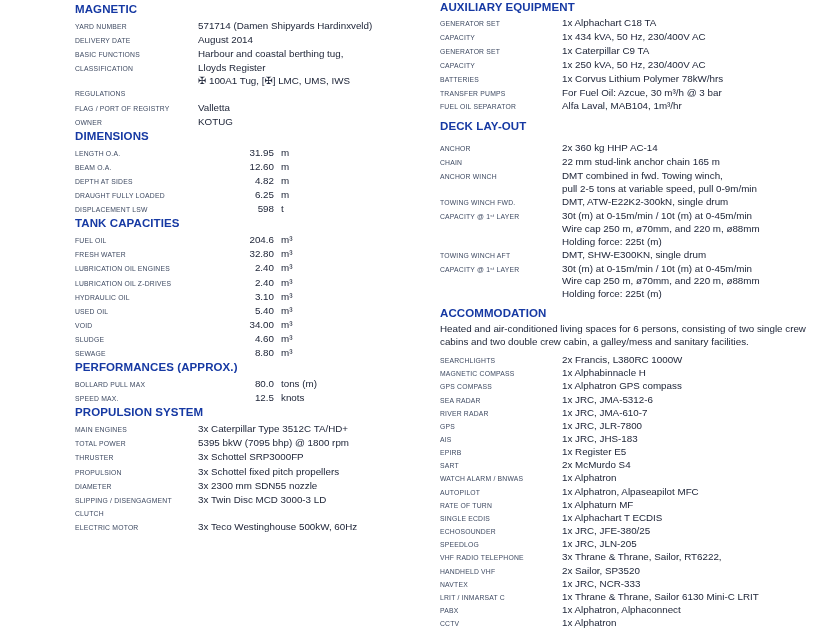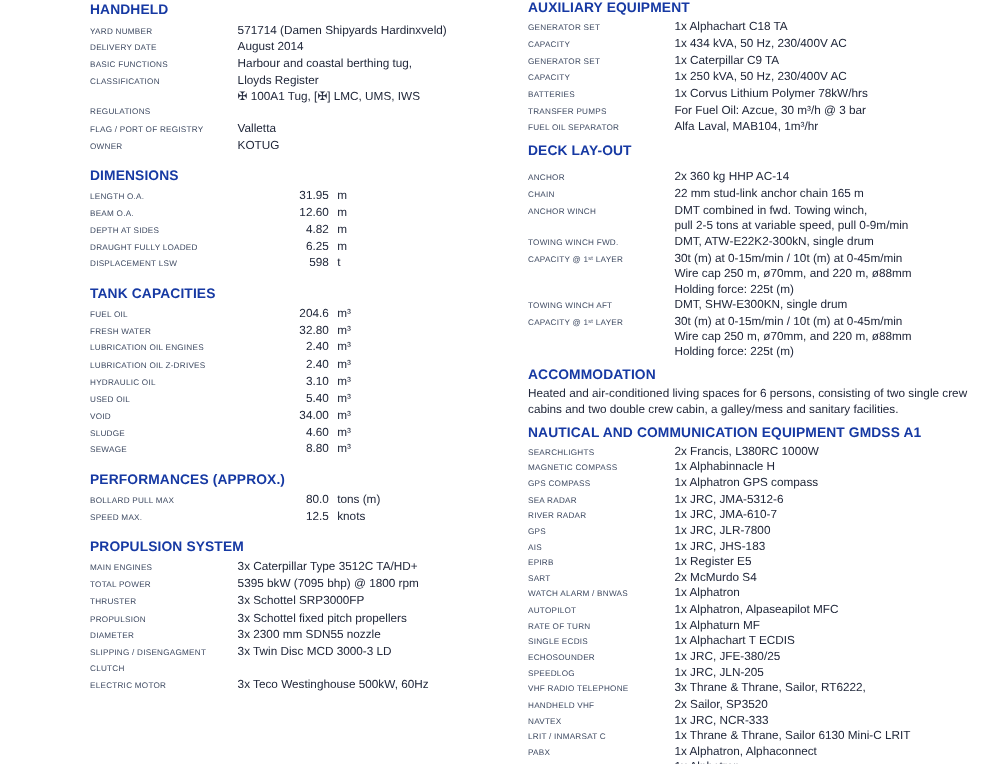--- a/index.html
+++ b/index.html
@@ -7,21 +7,21 @@
     position:relative; width:830px; height:637px; background:#ffffff;
     font-family:"Liberation Sans", sans-serif; overflow:hidden;
   }
   .col { position:absolute; top:0; }
   .col-left  { left:75px;  width:356px; top:2px; }
   .col-right { left:440px; width:389px; top:0px; }
 
   section { --lh:13.1px; }
   .col-right section { --lh:12.9px; }
   .col-right section:nth-of-type(4) { --lh:12.15px; }
-  .col-left  section + section { margin-top:11px; }
+  .col-left  section + section { }
   .col-right section + section { margin-top:5px; }
   .col-right section:nth-of-type(2) .rows { padding-top:6px; }
 
   .heading {
     font-size:11.5px; font-weight:bold; color:#1639A3;
     margin:0 0 3px 0; line-height:14px; letter-spacing:.1px;
   }
   .prow { display:flex; align-items:baseline; }
   .label {
     flex:0 0 123px; padding-right:8px; box-sizing:border-box;
@@ -33,21 +33,21 @@
   .measure .num { width:76px; text-align:right; flex:0 0 auto; }
   .measure .unit { margin-left:7px; }
   .para { margin:0; font-size:9.8px; color:#20273A; line-height:12.9px; }
 </style>
 </head>
 <body>
 
 <div class="page">
   <div class="col col-left">
       <section class="section">
-        <h2 class="heading">HANDHELD</h2>
+        <h2 class="heading">MAGNETIC</h2>
         <div class="rows">
           <div class="prow">
             <div class="label">YARD NUMBER</div>
             <div class="lines">
               <div class="line">571714 (Damen Shipyards Hardinxveld)</div>
             </div>
           </div>
           <div class="prow">
             <div class="label">DELIVERY DATE</div>
             <div class="lines">
@@ -325,21 +325,20 @@
               <div class="line">Holding force: 225t (m)</div>
             </div>
           </div>
         </div>
       </section>
       <section class="section">
         <h2 class="heading">ACCOMMODATION</h2>
         <p class="para">Heated and air-conditioned living spaces for 6 persons, consisting of two single crew cabins and two double crew cabin, a galley/mess and sanitary facilities.</p>
       </section>
       <section class="section">
-        <h2 class="heading">NAUTICAL AND COMMUNICATION EQUIPMENT GMDSS A1</h2>
         <div class="rows">
           <div class="prow">
             <div class="label">SEARCHLIGHTS</div>
             <div class="lines">
               <div class="line">2x Francis, L380RC 1000W</div>
             </div>
           </div>
           <div class="prow">
             <div class="label">MAGNETIC COMPASS</div>
             <div class="lines">

